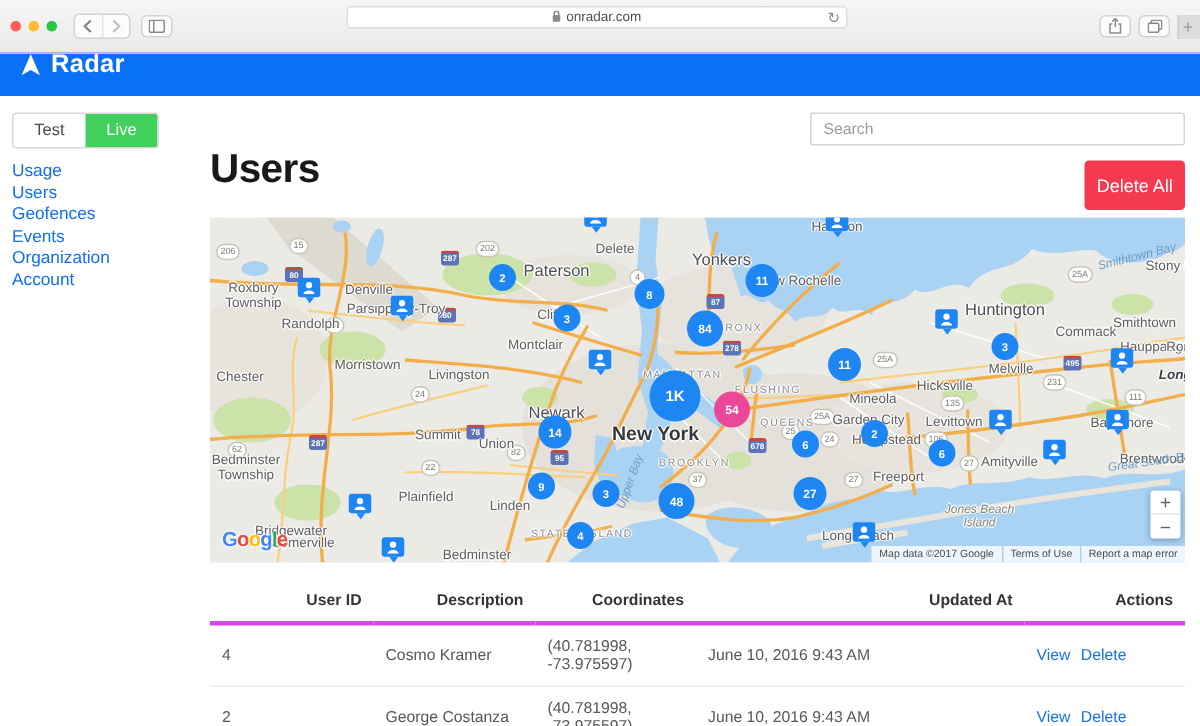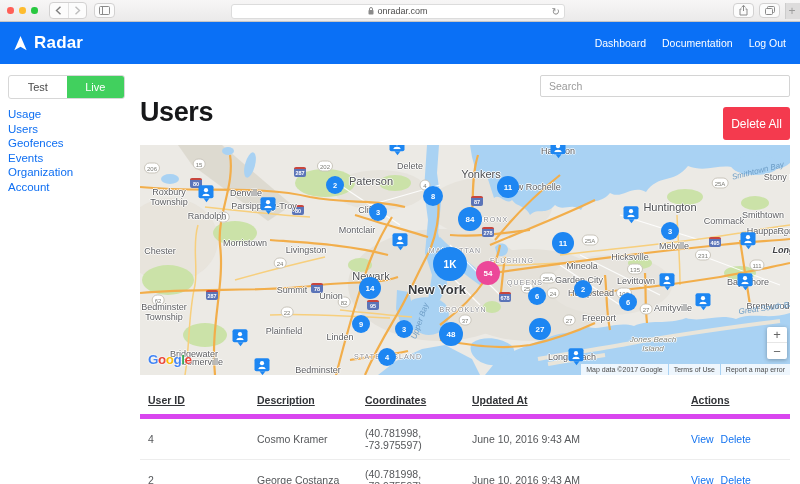--- a/index.html
+++ b/index.html
@@ -1,20 +1,20 @@
 <!DOCTYPE html>
 <html><head>
 <meta charset="utf-8">
 <style>
   * { box-sizing: border-box; margin: 0; padding: 0; }
   html,body { width:800px; height:484px; overflow:hidden; background:#fff;
     font-family:"Liberation Sans", sans-serif; position:relative; }
 
   
-  .chrome { position:absolute; top:0; left:0; width:800px; height:22px;
+  .chrome { position:absolute; top:0; left:0; width:800px; height:36px;
     background:linear-gradient(#f7f6f6,#ebeaea); border-bottom:1px solid #c6c5c5;
     display:flex; align-items:center; padding:0 7px; z-index:50;justify-content:center; }
   .lights { display:flex; gap:5.5px; margin-right:11px; }
   .light { width:6.5px; height:6.5px; border-radius:50%; }
   .histgroup { display:flex; border:1px solid #d2d1d1; border-radius:4px; background:#fcfcfc; margin-right:7px; overflow:hidden; }
   .histbtn { width:18px; height:15px; display:flex; align-items:center; justify-content:center; }
   .histbtn + .histbtn { border-left:1px solid #e2e2e2; }
   .sqbtn { width:21px; height:15px; border:1px solid #d2d1d1; border-radius:4px; background:#fcfcfc;
     display:flex; align-items:center; justify-content:center; }
   .urlbar { position:absolute; left:231px; top:3.5px; width:334px; height:15px; background:#fff;
@@ -27,21 +27,21 @@
     justify-content:center; background:#dddcdc; border-left:1px solid #cccccc; margin-right:-7px; padding:0 8px 0 6px; }
 
   
   .appnav { position:absolute; top:22px; left:0; width:800px; height:42px; background:#0a70f6;
     display:flex; align-items:center; padding:0 14px; z-index:40; }
   .brand { display:flex; align-items:center; gap:7px; color:#fff; font-weight:bold; font-size:17px; letter-spacing:.2px; }
   .navlinks { margin-left:auto; display:flex; gap:16px; }
   .navlinks a { color:#fff; font-size:10.5px; text-decoration:none; }
 
   
-  .toggle { position:absolute; left:8px; top:75px; width:117px; height:24px; display:flex;
+  .toggle { position:absolute; left:8px; top:75px; width:98px; height:24px; display:flex;
     border:1px solid #d7d7d7; border-radius:3px; overflow:hidden; background:#fff; }
   .seg { flex:1; display:flex; align-items:center; justify-content:center; font-size:11px; color:#4a4a4a; cursor:pointer; }
   .seg.active { background:#41d05e; color:#fff; }
   .sidenav { position:absolute; left:8px; top:107px; display:flex; flex-direction:column; }
   .sidenav a { color:#0f6ff2; font-size:11.5px; line-height:14.5px; text-decoration:none; }
 
   
   .pagetitle { position:absolute; left:140px; top:97px; font-size:27px; font-weight:800; color:#17181a; letter-spacing:-.4px; }
   .search { position:absolute; left:540px; top:75px; width:250px; height:22px; border:1px solid #d4d4d4;
     border-radius:2px; padding:0 8px; font-size:10.5px; color:#333; outline:none; font-family:"Liberation Sans",sans-serif;}
@@ -79,21 +79,21 @@
   .attrib span { background:rgba(255,255,255,.8); color:#4a4a4a; font-size:7px; padding:2px 5px; margin-left:1px; }
   .zoomctl { position:absolute; right:3px; bottom:16px; width:20px; background:#fff; border-radius:2px;
     box-shadow:0 1px 4px rgba(0,0,0,.3); z-index:7; }
   .zoomctl div { width:20px; height:16px; display:flex; align-items:center; justify-content:center;
     font-size:13px; color:#666; cursor:pointer; }
   .zoomctl div:first-child { border-bottom:1px solid #e6e6e6; }
 
   
   .usertable { position:absolute; left:140px; top:385px; width:650px; }
   table { width:100%; border-collapse:collapse; table-layout:fixed; }
-  th { font-size:10.5px; font-weight:bold; color:#323438; text-align:left; padding:9px 8px 8px 8px; border-bottom:5px solid #d946ef;text-decoration:underline; }
+  th { font-size:10.5px; font-weight:bold; color:#323438; text-align:right; padding:9px 8px 8px 8px; border-bottom:3px solid #d946ef; }
   td { font-size:10.5px; color:#55575a; padding:8px 8px; border-bottom:1px solid #ededed; }
   td a { color:#1574f0; text-decoration:none; margin-right:7px; }
 </style>
 </head>
 <body>
 
 <div class="chrome">
   <div class="lights">
     <span class="light" id="light-0" style="background: rgb(255, 95, 87);"></span>
     <span class="light" id="light-1" style="background: rgb(254, 188, 46);"></span>
@@ -145,25 +145,20 @@
   </div>
 </div>
 
 <div class="appnav">
   <div class="brand">
     <svg width="13" height="15" viewBox="0 0 14 16">
         <path d="M7 0 L13.6 15.2 L7 11.4 L0.4 15.2 Z" fill="#fff"></path>
       </svg>
     <span>Radar</span>
   </div>
-  <div class="navlinks" id="nav-links">
-      <a href="#">Dashboard</a>
-      <a href="#">Documentation</a>
-      <a href="#">Log Out</a>
-    </div>
 </div>
 
 <div class="toggle">
   <span class="seg">Test</span>
   <span class="seg active">Live</span>
 </div>
 <nav class="sidenav" id="side-nav">
     <a href="#">Usage</a>
     <a href="#">Users</a>
     <a href="#">Geofences</a>

